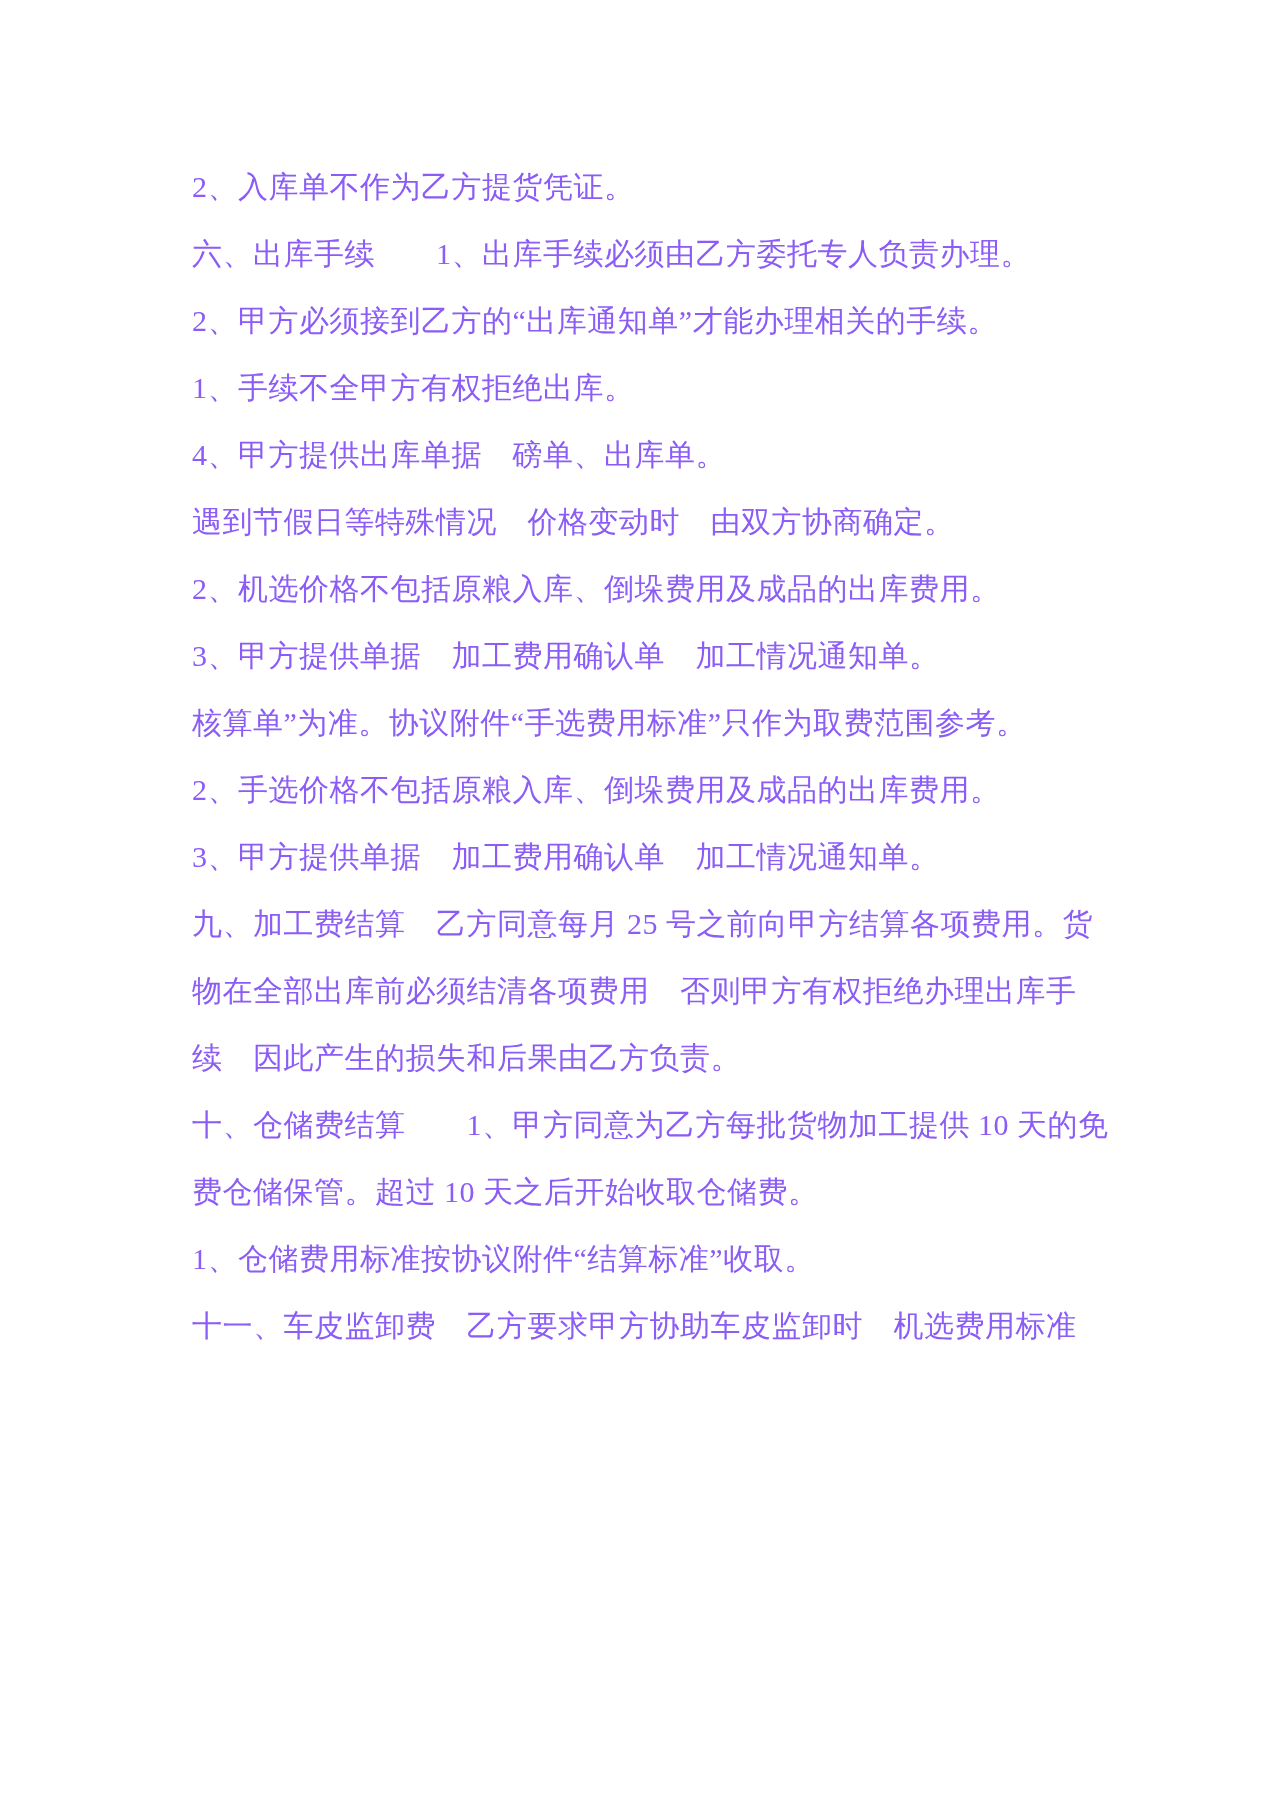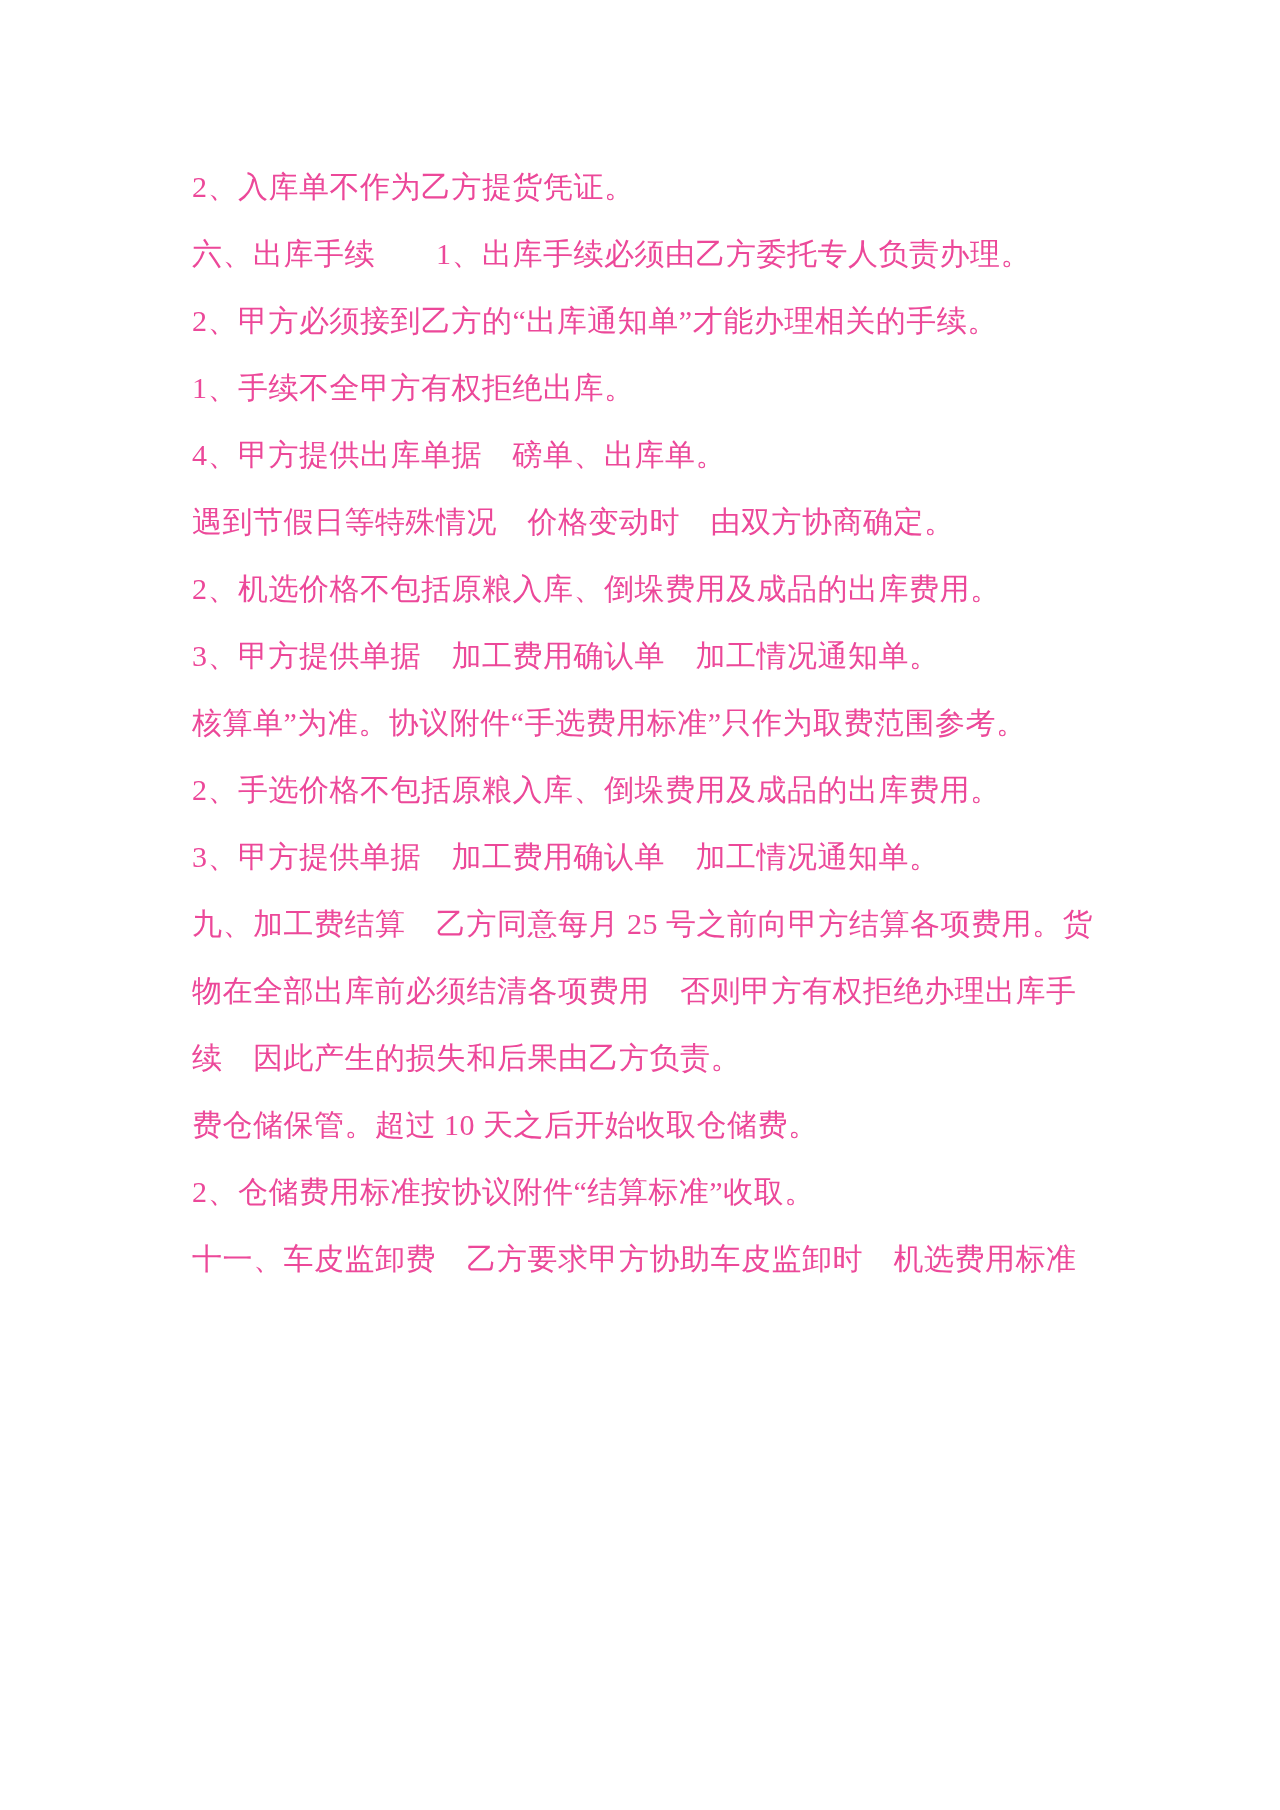--- a/index.html
+++ b/index.html
@@ -27,33 +27,34 @@
     line-height: 67px;
     font-size: 30px;
     white-space: pre;
     letter-spacing: 0.5px;
     overflow: visible;
   }
 </style>
 </head>
 <body style="background: rgb(255, 255, 255);">
 
-<div class="page" style="background: rgb(255, 255, 255); color: #ec4899;">
+<div class="page" style="background: rgb(255, 255, 255); color: #8b5cf6;">
   <div class="text-block">
       <div class="line">2、入库单不作为乙方提货凭证。</div>
       <div class="line">六、出库手续　　1、出库手续必须由乙方委托专人负责办理。</div>
       <div class="line">2、甲方必须接到乙方的“出库通知单”才能办理相关的手续。</div>
       <div class="line">1、手续不全甲方有权拒绝出库。</div>
       <div class="line">4、甲方提供出库单据　磅单、出库单。</div>
       <div class="line">遇到节假日等特殊情况　价格变动时　由双方协商确定。</div>
       <div class="line">2、机选价格不包括原粮入库、倒垛费用及成品的出库费用。</div>
       <div class="line">3、甲方提供单据　加工费用确认单　加工情况通知单。</div>
       <div class="line">核算单”为准。协议附件“手选费用标准”只作为取费范围参考。</div>
       <div class="line">2、手选价格不包括原粮入库、倒垛费用及成品的出库费用。</div>
       <div class="line">3、甲方提供单据　加工费用确认单　加工情况通知单。</div>
       <div class="line">九、加工费结算　乙方同意每月 25 号之前向甲方结算各项费用。货</div>
       <div class="line">物在全部出库前必须结清各项费用　否则甲方有权拒绝办理出库手</div>
       <div class="line">续　因此产生的损失和后果由乙方负责。</div>
+      <div class="line">十、仓储费结算　　1、甲方同意为乙方每批货物加工提供 10 天的免</div>
       <div class="line">费仓储保管。超过 10 天之后开始收取仓储费。</div>
-      <div class="line">2、仓储费用标准按协议附件“结算标准”收取。</div>
+      <div class="line">1、仓储费用标准按协议附件“结算标准”收取。</div>
       <div class="line">十一、车皮监卸费　乙方要求甲方协助车皮监卸时　机选费用标准</div>
     </div>
 </div>
 
 </body></html>

